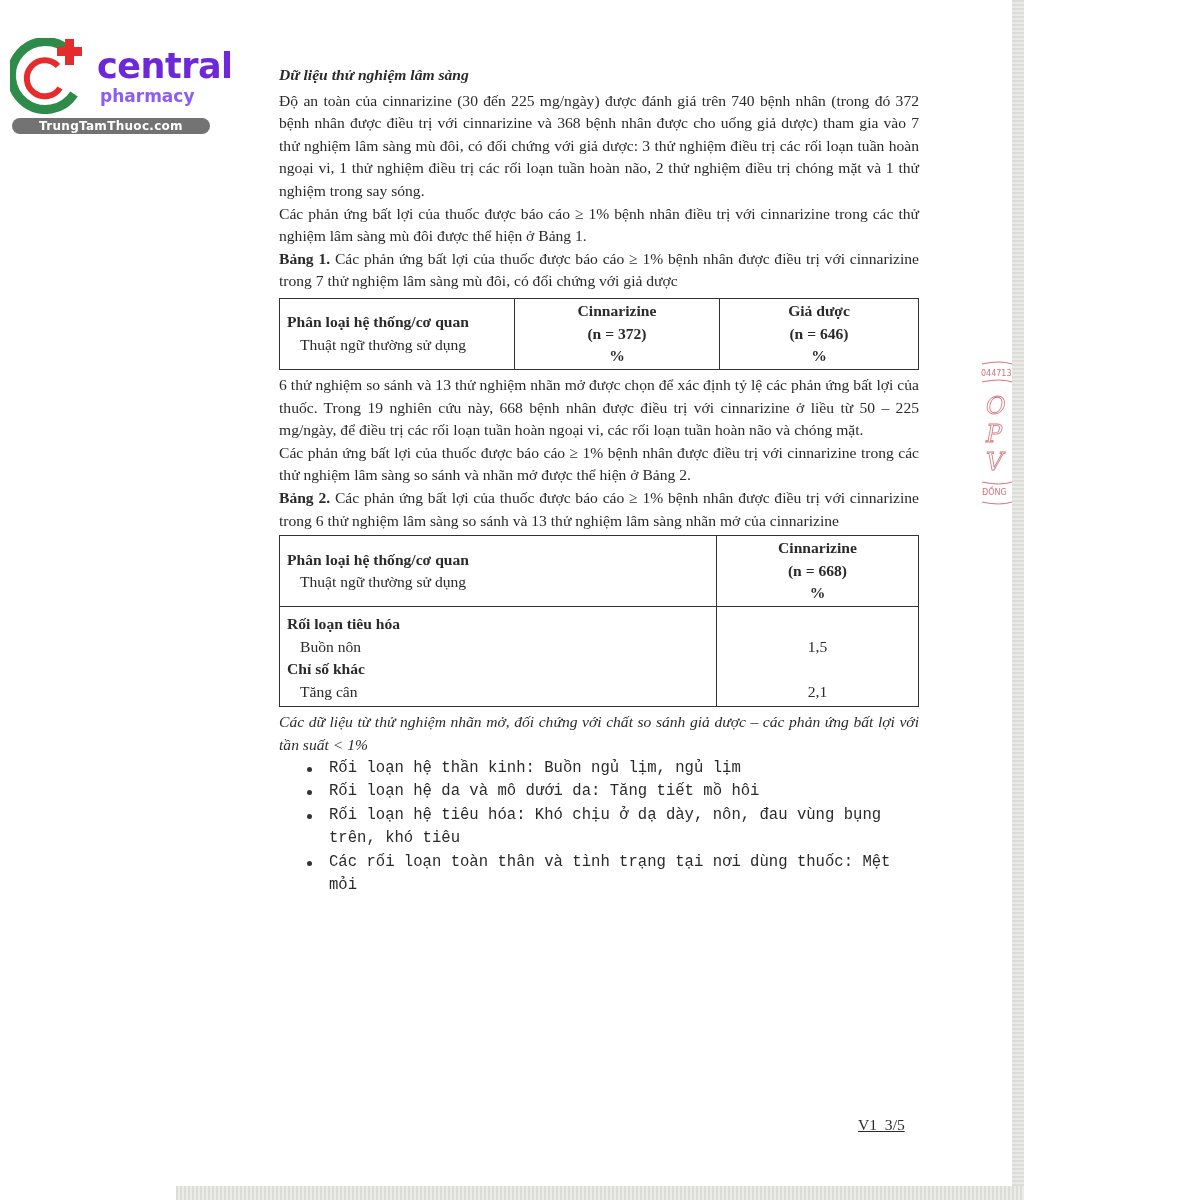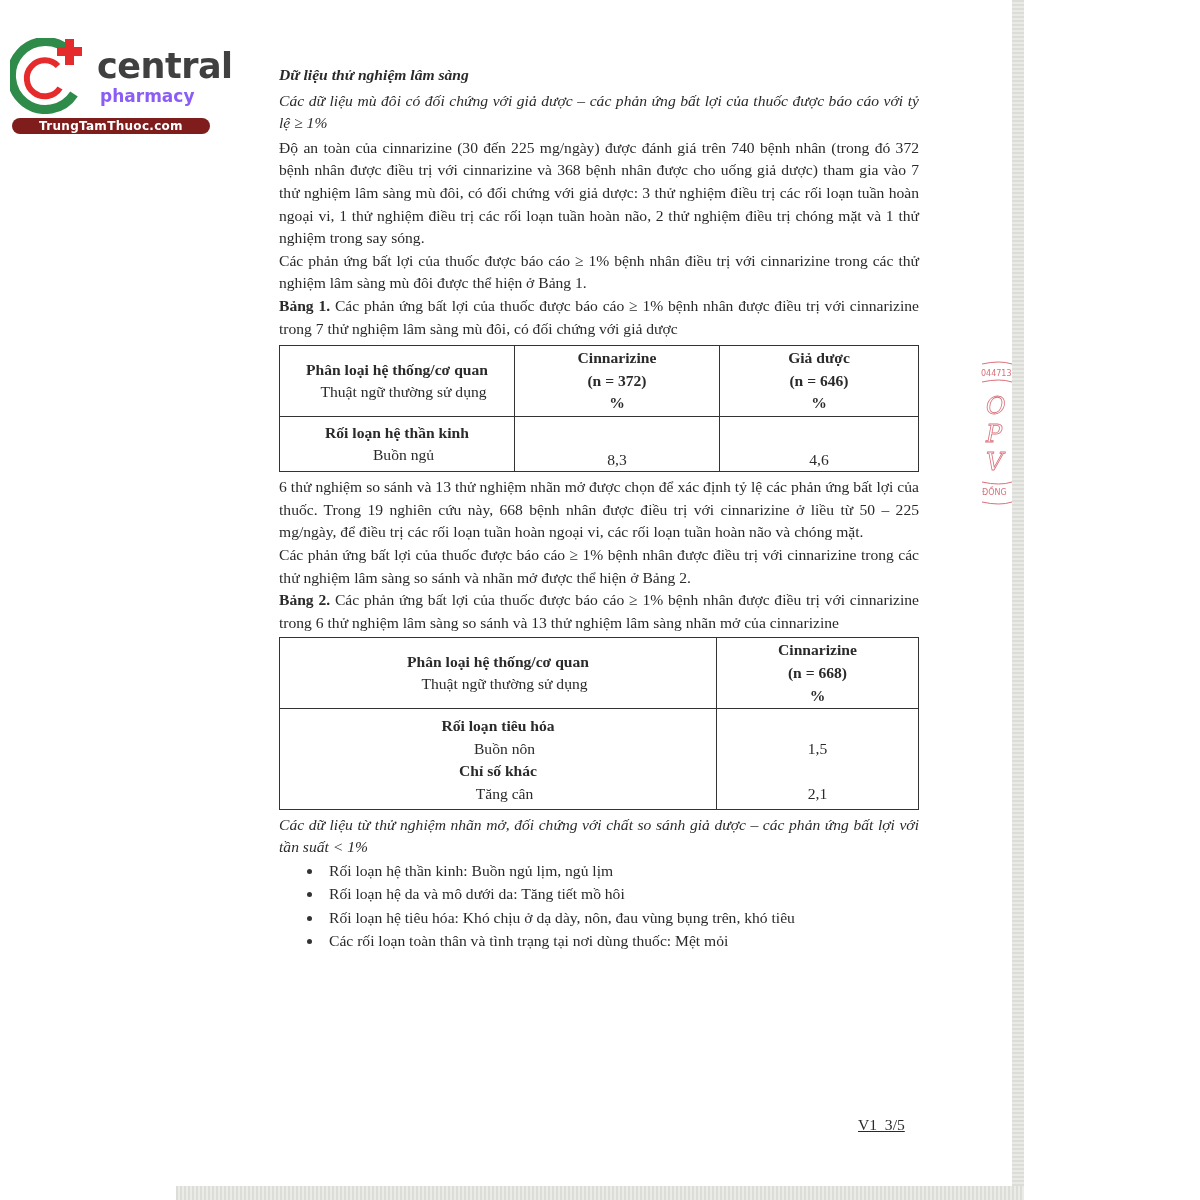--- a/index.html
+++ b/index.html
@@ -17,52 +17,52 @@
   .edge-bottom {
     position: absolute; left: 176px; top: 1186px; width: 848px; height: 14px;
     background: repeating-linear-gradient(90deg, #dcdcd8 0 2px, #ebebe7 2px 4px);
   }
 
   
   .logo { position: absolute; left: 10px; top: 38px; width: 205px; height: 98px; }
   .logo-word {
     position: absolute; left: 87px; top: 8px;
     font-family: "DejaVu Sans", sans-serif; font-weight: bold;
-    font-size: 35px; color: #404040; letter-spacing: -0.5px; line-height: 40px;
+    font-size: 35px; color: #6d28d9; letter-spacing: -0.5px; line-height: 40px;
   }
   .logo-sub {
     position: absolute; left: 90px; top: 50px;
     font-family: "DejaVu Sans", sans-serif; font-weight: bold;
     font-size: 17px; color: #8b5cf6; line-height: 16px;
   }
   .logo-url {
     position: absolute; left: 2px; top: 80px; width: 198px; height: 16px;
-    border-radius: 8px; background: #7f1d1d; color: #fff;
+    border-radius: 8px; background: #737373; color: #fff;
     font-family: "DejaVu Sans", sans-serif; font-weight: bold; font-size: 12px;
     line-height: 16px; text-align: center; letter-spacing: 0.3px;
   }
   .logo-mark { position: absolute; left: 0; top: 0; }
 
   
   .stamp { position: absolute; left: 980px; top: 358px; width: 32px; height: 148px; }
 
   
   .doc { position: absolute; left: 271px; top: 64px; width: 640px; font-size: 15.6px; line-height: 22.6px; margin-left: 8px; }
   .doc p { margin: 0; text-align: justify; }
   .it { font-style: italic; }
   .b { font-weight: bold; }
 
   table.t {
     border-collapse: collapse; width: 640px; margin: 5px 0 4px 0; font-size: 15.6px; line-height: 22.6px;
   }
-  table.t td { border: 1.5px solid #333; vertical-align: middle; padding: 0 7px; text-align: center; }
+  table.t td { border: 1.5px solid #333; vertical-align: middle; padding: 0 7px; }
   table.t td.c { text-align: center; }
   .indent { padding-left: 13px; display: block; }
   .bullets { margin: 0; padding: 0 0 0 50px; list-style: none; }
-  .bullets li { position: relative; line-height: 23.5px; }
+  .bullets li { position: relative; line-height: 23.5px; font-family: Liberation Mono, monospace; }
   .bullets li::before {
     content: ""; position: absolute; left: -22px; top: 10px; width: 5px; height: 5px;
     border-radius: 50%; background: #333;
   }
   .pagenum { position: absolute; left: 858px; top: 1116px; font-size: 15.6px; text-decoration: underline; }
 </style>
 </head>
 <body>
 
 <div class="edge-right"></div>
@@ -87,21 +87,20 @@
   <text x="6" y="56" font-size="24" font-style="italic" fill="none" stroke="#d9707a" stroke-width="0.8" font-family="DejaVu Serif, serif">O</text>
   <text x="6" y="84" font-size="24" font-style="italic" fill="none" stroke="#d9707a" stroke-width="0.8" font-family="DejaVu Serif, serif">P</text>
   <text x="6" y="112" font-size="24" font-style="italic" fill="none" stroke="#d9707a" stroke-width="0.8" font-family="DejaVu Serif, serif">V</text>
   <path d="M2 124 Q20 128 32 124" fill="none" stroke="#d9707a" stroke-width="1"></path>
   <text x="2" y="137" font-size="8" fill="#d9707a" font-family="DejaVu Sans, sans-serif">ĐỒNG</text>
   <path d="M2 144 Q20 148 32 144" fill="none" stroke="#d9707a" stroke-width="1"></path>
 </svg>
 
 <div class="doc">
   <p class="it b" style="margin-bottom:3px;">Dữ liệu thử nghiệm lâm sàng</p>
-  <p class="it" style="margin-bottom:2px;">Các dữ liệu mù đôi có đối chứng với giả dược – các phản ứng bất lợi của thuốc được báo cáo với tỷ lệ ≥ 1%</p>
   <p>Độ an toàn của cinnarizine (30 đến 225 mg/ngày) được đánh giá trên 740 bệnh nhân (trong đó 372 bệnh nhân được điều trị với cinnarizine và 368 bệnh nhân được cho uống giả dược) tham gia vào 7 thử nghiệm lâm sàng mù đôi, có đối chứng với giả dược: 3 thử nghiệm điều trị các rối loạn tuần hoàn ngoại vi, 1 thử nghiệm điều trị các rối loạn tuần hoàn não, 2 thử nghiệm điều trị chóng mặt và 1 thử nghiệm trong say sóng.</p>
   <p>Các phản ứng bất lợi của thuốc được báo cáo ≥ 1% bệnh nhân điều trị với cinnarizine trong các thử nghiệm lâm sàng mù đôi được thể hiện ở Bảng 1.</p>
   <p><span class="b">Bảng 1.</span><span> Các phản ứng bất lợi của thuốc được báo cáo ≥ 1% bệnh nhân được điều trị với cinnarizine trong 7 thử nghiệm lâm sàng mù đôi, có đối chứng với giả dược</span></p>
 
   <table class="t">
     <tbody>
         <tr>
       <td style="width:220px; height:70px;">
         <span class="b">Phân loại hệ thống/cơ quan</span><br>
         <span class="indent" style="display:inline; padding-left:13px;">Thuật ngữ thường sử dụng</span>
@@ -109,28 +108,20 @@
       <td class="c b" style="width:190px;">
         <span>Cinnarizine</span><br>
         <span>(n = 372)</span><br>
         <span>%</span>
       </td>
       <td class="c b">
         <span>Giả dược</span><br>
         <span>(n = 646)</span><br>
         <span>%</span>
       </td>
-    </tr>
-    <tr>
-      <td style="height:54px;">
-        <span class="b">Rối loạn hệ thần kinh</span><br>
-        <span style="padding-left:13px;">Buồn ngủ</span>
-      </td>
-      <td class="c" style="vertical-align:bottom;">8,3</td>
-      <td class="c" style="vertical-align:bottom;">4,6</td>
     </tr>
   </tbody>
     </table>
 
   <p>6 thử nghiệm so sánh và 13 thử nghiệm nhãn mở được chọn để xác định tỷ lệ các phản ứng bất lợi của thuốc. Trong 19 nghiên cứu này, 668 bệnh nhân được điều trị với cinnarizine ở liều từ 50 – 225 mg/ngày, để điều trị các rối loạn tuần hoàn ngoại vi, các rối loạn tuần hoàn não và chóng mặt.</p>
   <p>Các phản ứng bất lợi của thuốc được báo cáo ≥ 1% bệnh nhân được điều trị với cinnarizine trong các thử nghiệm lâm sàng so sánh và nhãn mở được thể hiện ở Bảng 2.</p>
   <p><span class="b">Bảng 2.</span><span> Các phản ứng bất lợi của thuốc được báo cáo ≥ 1% bệnh nhân được điều trị với cinnarizine trong 6 thử nghiệm lâm sàng so sánh và 13 thử nghiệm lâm sàng nhãn mở của cinnarizine</span></p>
 
   <table class="t" style="margin-top:3px;">
     <tbody>

